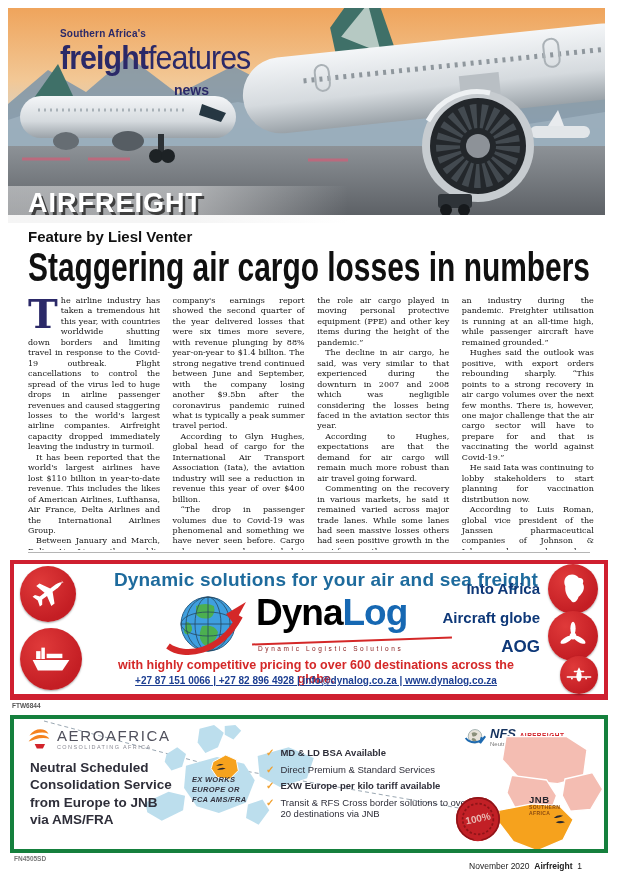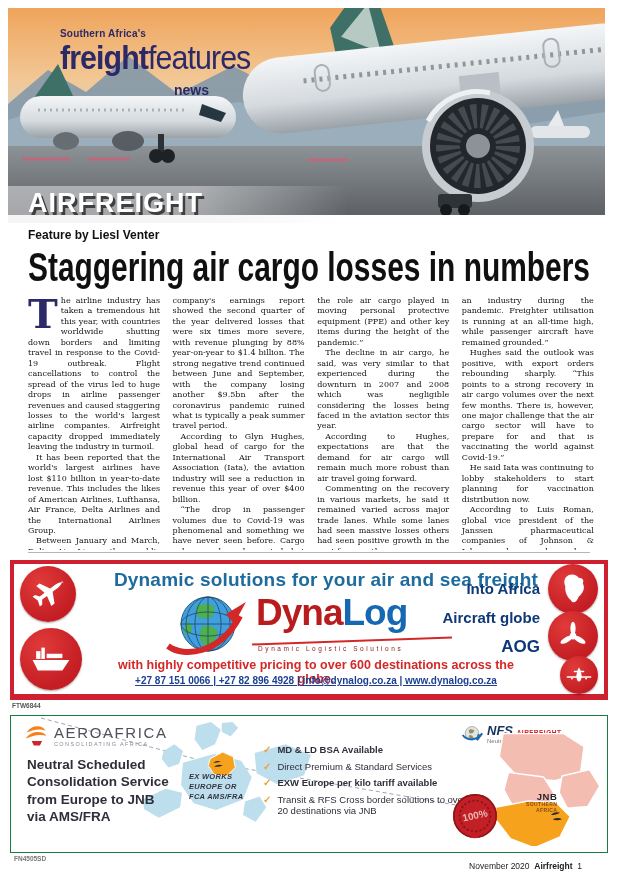--- a/index.html
+++ b/index.html
@@ -13,74 +13,74 @@
   #masthead .brandline{font-size:33px;letter-spacing:-1px;transform:scaleX(.92);transform-origin:left;white-space:nowrap;}
   #masthead .brandline .b1{font-weight:bold;}
   #masthead .brandline .b3{font-weight:normal;}
   #masthead .news{position:absolute;left:114px;top:54px;font-size:14px;font-weight:bold;}
   #section-banner{position:absolute;left:8px;top:186px;width:320px;padding:2px 0 4px 20px;
      background:linear-gradient(90deg,rgba(235,235,235,.5) 55%,rgba(235,235,235,0));
      font-size:27px;font-weight:bold;letter-spacing:1px;color:#fff;
      text-shadow:2.5px 2.5px 0 rgba(45,45,45,.85);}
 
   
-  #byline{position:absolute;left:28px;top:228px;font-size:12px;font-weight:bold;color:#111;}
+  #byline{position:absolute;left:28px;top:228px;font-size:15px;font-weight:bold;color:#111;}
   #headline{position:absolute;left:28px;top:243px;}
   #columns{position:absolute;left:28px;top:296px;width:566px;height:254px;overflow:hidden;display:flex;}
   .col{width:132px;margin-right:12.6px;font-family:"DejaVu Serif",serif;font-size:8px;
        line-height:10.45px;color:#141414;text-align:justify;}
   .col:last-child{margin-right:0;}
   .col p{margin:0;text-indent:8px;}
   .col p.first{text-indent:0;}
   .dropcap{float:left;font-family:"DejaVu Serif",serif;font-weight:bold;font-size:40px;
        line-height:32px;color:#2b2968;margin:2px 3px 0 0;}
   #article-rule{position:absolute;left:28px;top:552px;width:562px;height:0;border-top:1px solid #b5b5b5;}
 
   
   #dynalog{position:absolute;left:10px;top:560px;width:598px;height:140px;background:#fff;
      border:4px solid #cf2030;border-bottom-width:6px;box-sizing:border-box;}
   .redcirc{position:absolute;border-radius:50%;background:radial-gradient(circle at 35% 30%,#e03a3a,#c41e24 70%);
      display:flex;align-items:center;justify-content:center;box-shadow:0 1px 2px rgba(0,0,0,.35);}
   #dl-head{position:absolute;left:72px;top:5px;width:452px;text-align:right;font-size:19px;
      font-weight:bold;color:#1e6b9d;letter-spacing:.2px;}
   #dl-globe{position:absolute;left:150px;top:30px;}
   #dl-brand{position:absolute;left:242px;top:28px;font-size:37px;font-weight:bold;letter-spacing:-1px;white-space:nowrap;}
-  #dl-brand .dyna{color:#b91c1c;margin-top:8px;}
+  #dl-brand .dyna{color:#000000;margin-top:8px;}
   #dl-brand .log{color:#1668b3;}
   #dl-swoosh{position:absolute;left:238px;top:76px;width:200px;height:2px;background:#d42828;transform:rotate(-2deg);}
   #dl-tagline{position:absolute;left:244px;top:81px;font-size:6.5px;letter-spacing:2.6px;color:#8a2020;white-space:nowrap;}
   .dl-svc{position:absolute;right:64px;font-size:15px;font-weight:bold;color:#0e3878;white-space:nowrap;}
   #dl-pricing{position:absolute;left:85px;top:94px;width:434px;text-align:center;font-size:12.5px;
      font-weight:bold;color:#d42828;}
   #dl-contact{position:absolute;left:85px;top:111px;width:434px;text-align:center;font-size:10px;
      font-weight:bold;color:#1d3f92;text-decoration:underline;}
   #ftw-code{position:absolute;left:12px;top:702px;font-size:6.5px;font-weight:bold;color:#555;}
 
   
   #aeroafrica{position:absolute;left:10px;top:715px;width:598px;height:138px;background:#fff;
-     border:1px solid #15803d;box-sizing:border-box;overflow:hidden;}
+     border:4px solid #15803d;box-sizing:border-box;overflow:hidden;}
   #aa-logo{position:absolute;left:12px;top:6px;display:flex;align-items:center;gap:5px;}
   #aa-logo .nm{font-size:15px;letter-spacing:1.6px;color:#50505c;}
   #aa-logo .tg{font-size:5.5px;letter-spacing:1.4px;color:#8a8a94;}
   #aa-head{position:absolute;left:16px;top:40px;width:146px;font-size:13.5px;font-weight:600;
      line-height:1.28;color:#2f2f3a;}
   #aa-exworks{position:absolute;left:178px;top:56px;width:62px;font-size:7.5px;font-weight:bold;
      color:#33333f;line-height:1.3;letter-spacing:.3px;font-style:italic;}
   #aa-bullets{position:absolute;left:252px;top:28px;width:212px;}
   .aa-row{display:flex;gap:6px;margin-bottom:4.5px;font-size:9.5px;color:#2f2f3a;line-height:1.2;}
   .aa-row .chk{color:#f0a030;font-weight:bold;font-size:10px;}
   .aa-row.bold .txt{font-weight:bold;}
   #nfs-logo{position:absolute;left:450px;top:8px;display:flex;gap:4px;align-items:flex-start;}
   #nfs-logo .r1{font-size:13px;font-weight:bold;font-style:italic;color:#16335e;line-height:1;}
   #nfs-logo .r1 .sfx{font-size:6.5px;font-style:normal;color:#d2232a;letter-spacing:.5px;}
   #nfs-logo .r2{font-size:6px;color:#777;margin-top:1px;}
   #aa-maps-route{position:absolute;left:0;top:0;width:596px;height:136px;pointer-events:none;}
   #aa-europe{position:absolute;left:125px;top:6px;}
   #aa-sa{position:absolute;left:462px;top:14px;}
-  #aa-jnb{position:absolute;left:515px;top:76px;text-align:right;line-height:1.1;z-index:4;}
+  #aa-jnb{position:absolute;left:515px;top:76px;text-align:left;line-height:1.1;z-index:4;}
   #aa-jnb .jnb{font-size:9.5px;font-weight:bold;color:#26262e;letter-spacing:.5px;}
   #aa-jnb .reg{font-size:5px;font-weight:bold;color:#8a4a10;letter-spacing:.4px;}
   #aa-seal{position:absolute;left:440px;top:76px;width:48px;height:48px;z-index:5;}
   #aa-seal .pct{position:absolute;left:0;top:18px;width:48px;text-align:center;font-size:10px;
      font-weight:bold;color:#e9b9b3;transform:rotate(-12deg);}
   #aa-banner{position:absolute;left:0;bottom:0;width:596px;height:30px;background:#d2232a;
      clip-path:polygon(0 45%,100% 8%,100% 100%,0 100%);z-index:3;}
   #aa-banner .line{position:absolute;left:0;bottom:4px;width:100%;text-align:center;white-space:nowrap;}
   #aa-banner .bk{color:#fff;font-weight:bold;font-size:10.5px;letter-spacing:2px;margin-right:26px;}
   #aa-banner .rr{color:#f0a030;font-weight:bold;font-size:10.5px;letter-spacing:1px;margin-right:8px;}

